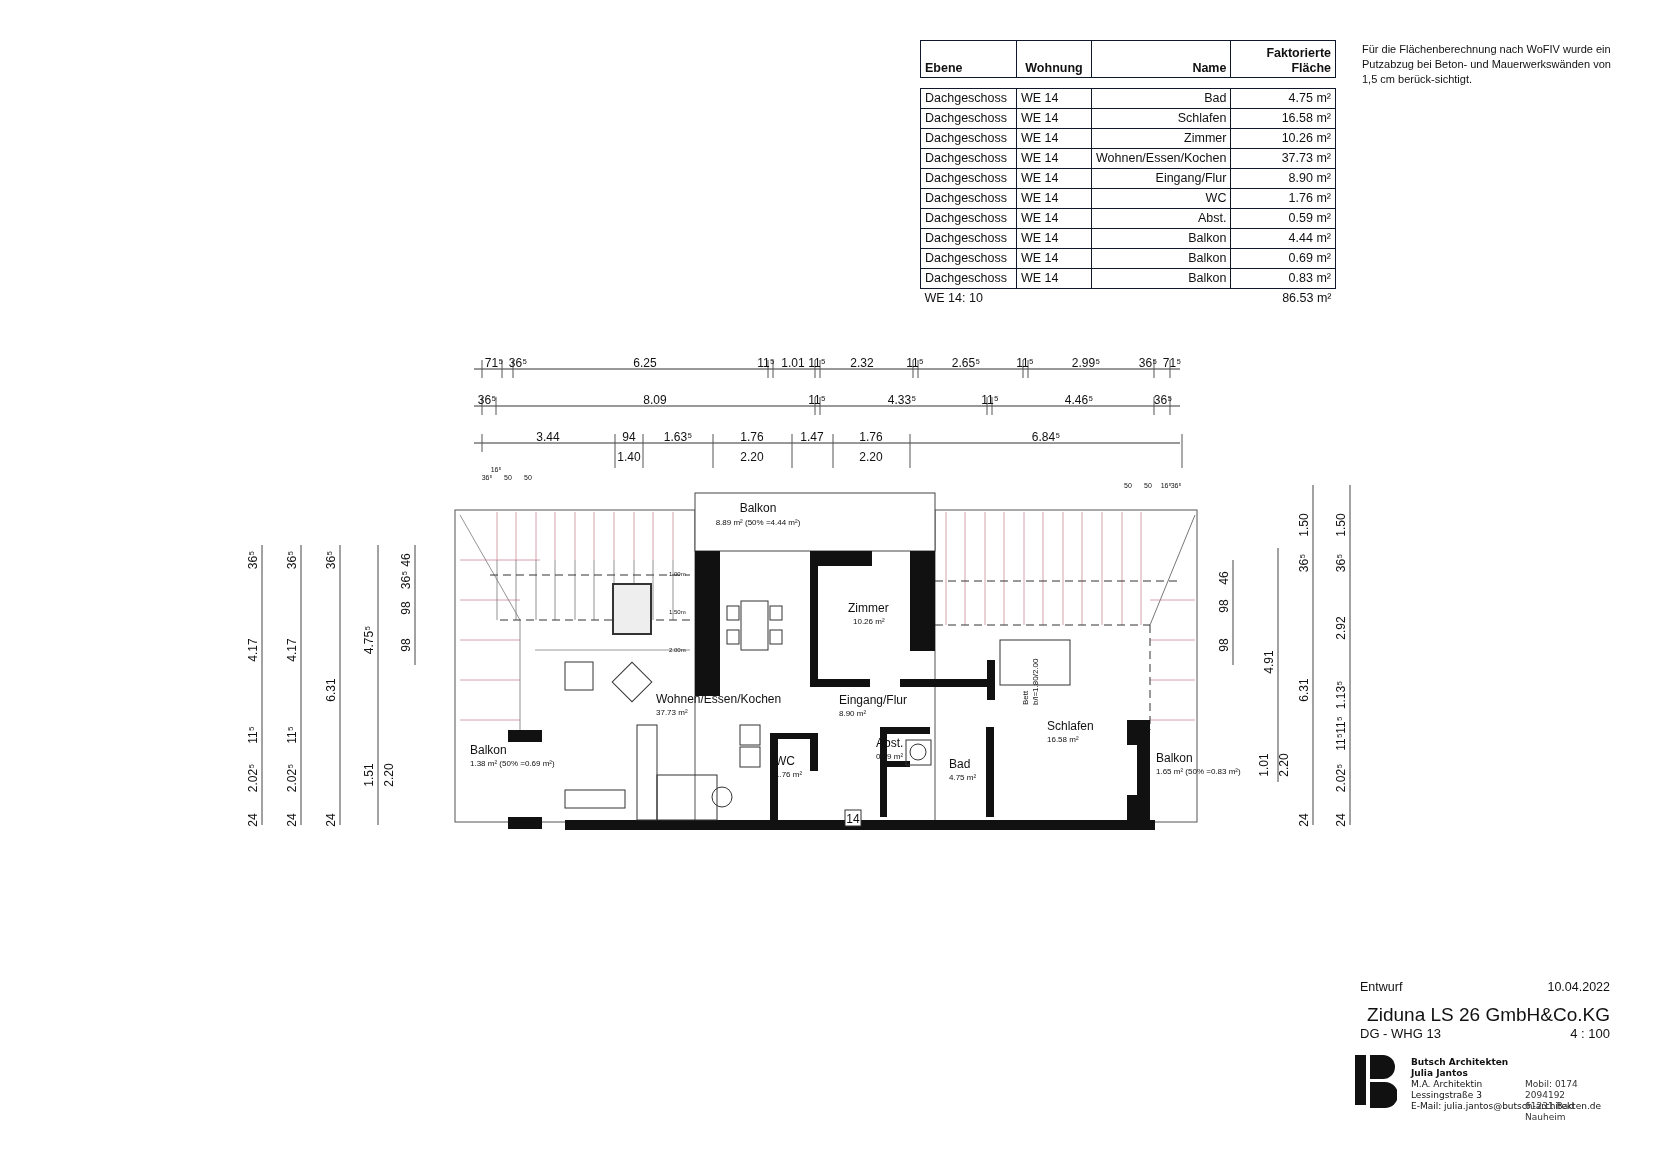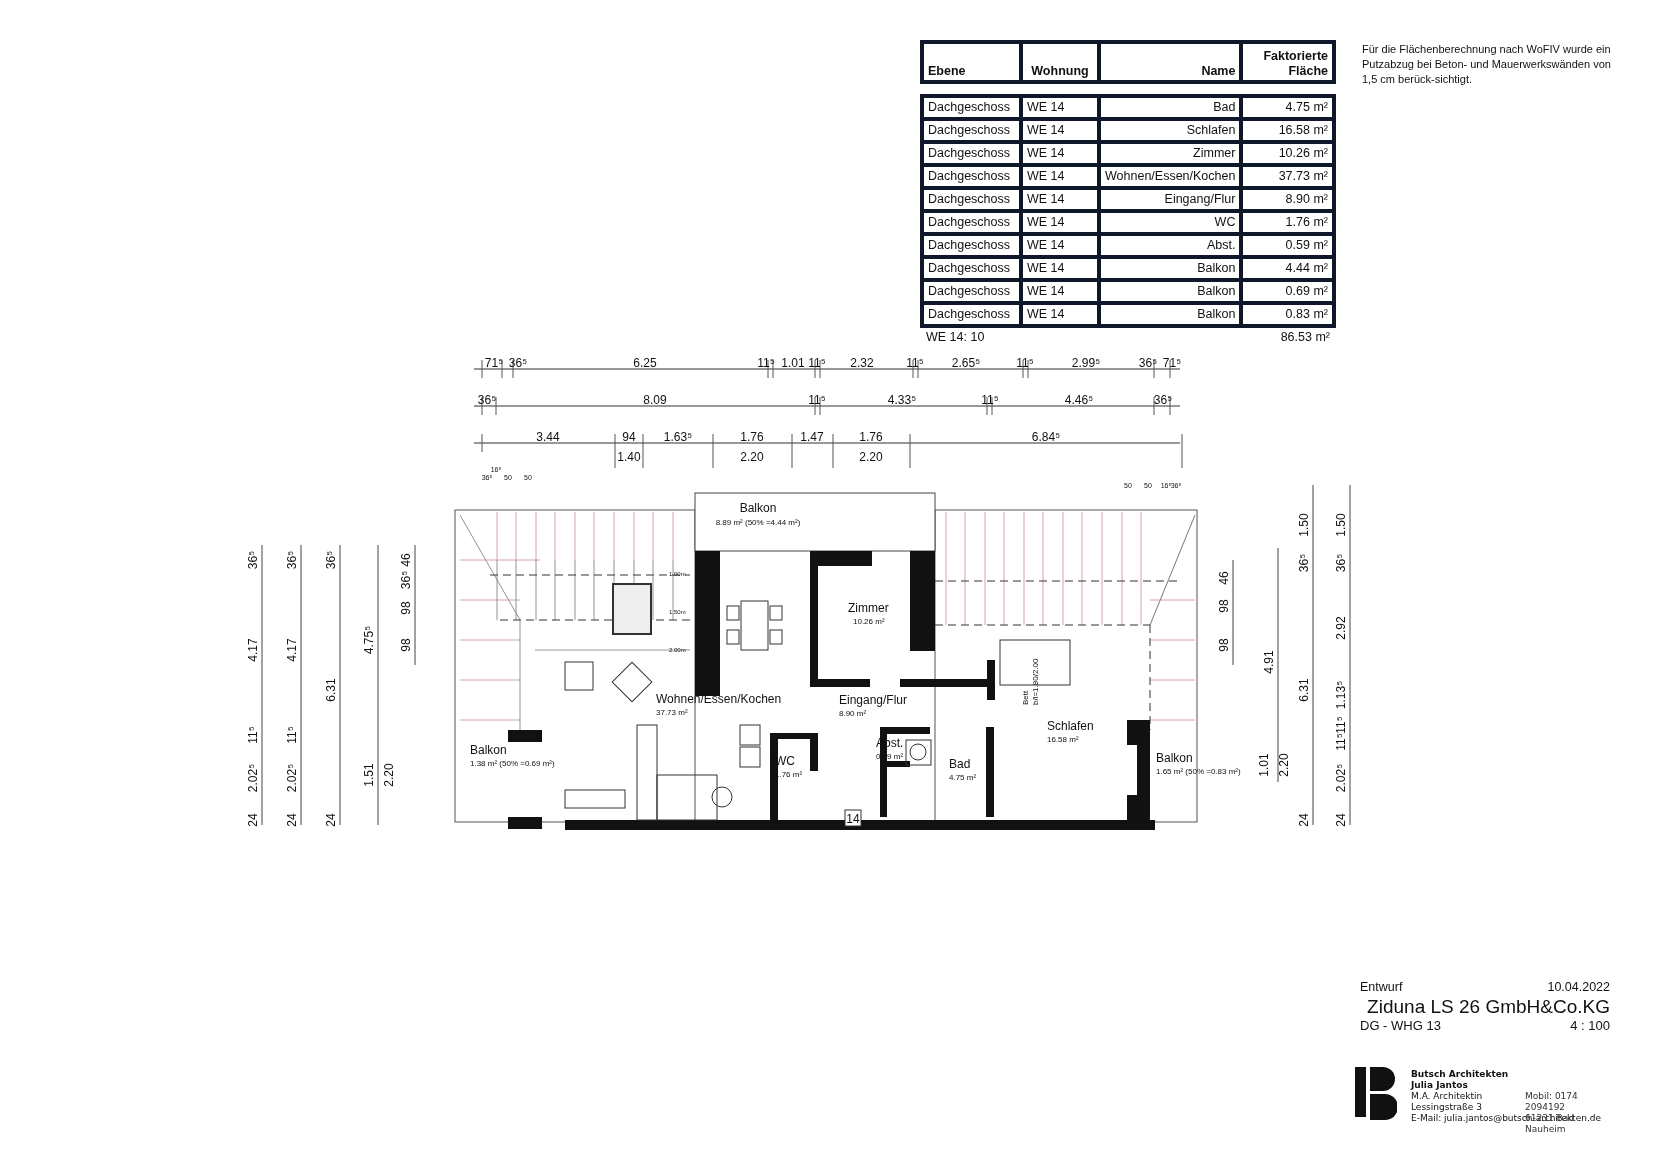--- a/index.html
+++ b/index.html
@@ -1,35 +1,35 @@
 <!DOCTYPE html>
 <html><head>
 <meta charset="utf-8">
 <style>
   html,body{margin:0;padding:0;background:#fff;}
   body{width:1653px;height:1168px;position:relative;overflow:hidden;font-family:"Liberation Sans",sans-serif;color:#111;}
   .abs{position:absolute;}
   
   .area-table{left:920px;top:40px;width:416px;font-size:12.5px;}
   .area-table table{border-collapse:collapse;width:100%;}
-  .area-table td,.area-table th{border:4px solid #0f172a;padding:1px 4px;height:17px;line-height:17px;white-space:nowrap;}
+  .area-table td,.area-table th{border:1px solid #0f172a;padding:1px 4px;height:17px;line-height:17px;white-space:nowrap;}
   .area-table th{font-weight:bold;vertical-align:bottom;height:34px;line-height:15px;}
   .area-table .c-ebene{width:87px;text-align:left;}
   .area-table .c-whg{width:66px;}
   .area-table .c-name{width:130px;text-align:right;}
   .area-table .c-area{text-align:right;}
   .area-table .spacer{height:10px;}
   .area-table .sum td{border:none;}
   .note{left:1362px;top:42px;width:260px;font-size:11px;line-height:15px;}
   
   .tb{left:1360px;top:980px;width:250px;font-size:12.5px;text-align:right;}
   .tb-row{display:flex;justify-content:space-between;}
-  .tb-title{font-size:19px;margin-top:2px;}
+  .tb-title{font-size:19px;margin-top:10px;}
   .tb-sub{display:flex;justify-content:space-between;font-size:13px;}
-  .logo{left:1355px;top:1055px;width:260px;height:70px;margin-top:12px;}
+  .logo{left:1355px;top:1055px;width:260px;height:70px;}
   .logo-mark{position:absolute;left:0;top:0;width:42px;height:55px;}
   .logo-text{position:absolute;left:56px;top:2px;font-size:9px;line-height:11px;font-family:"DejaVu Sans",sans-serif;}
   .logo-text b{font-weight:bold;}
   .logo-right{position:absolute;left:170px;top:24px;font-size:9px;line-height:11px;font-family:"DejaVu Sans",sans-serif;color:#333;}
   svg text{font-family:"Liberation Sans",sans-serif;fill:#111;}
 </style>
 </head>
 <body>
 
 <div class="abs area-table">

